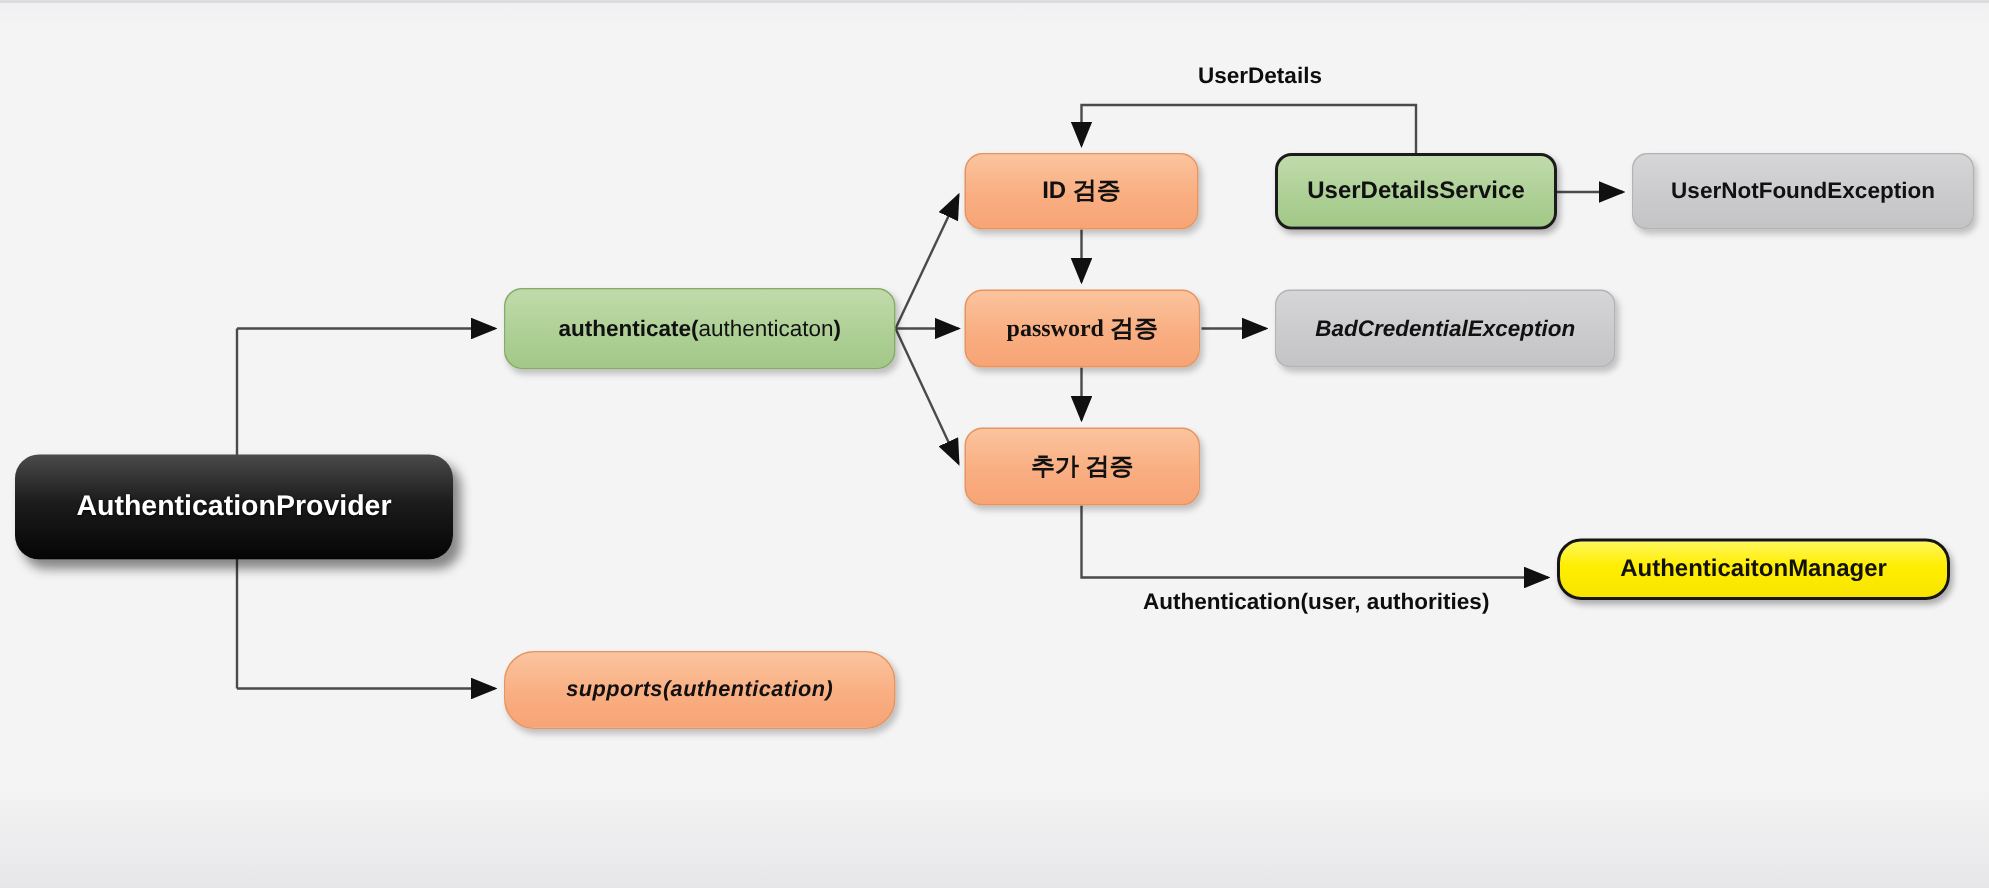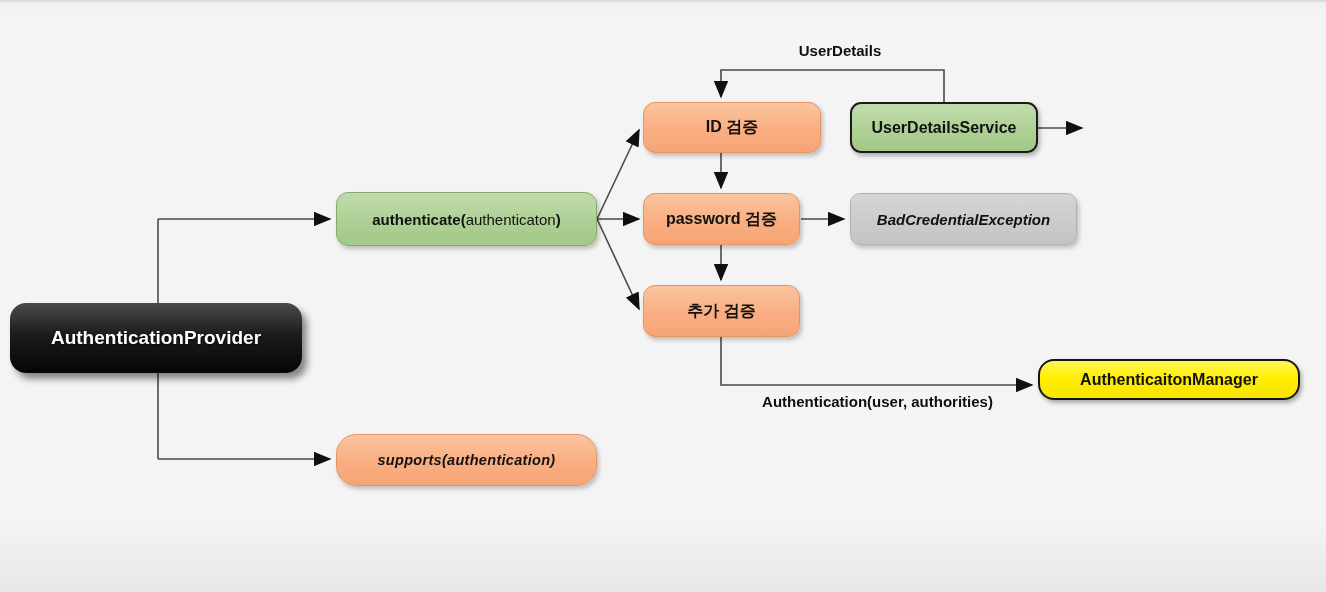--- a/index.html
+++ b/index.html
@@ -114,28 +114,29 @@
   <div class="node node-black" style="left:10px;top:303px;width:292px;height:70px;">AuthenticationProvider</div>
 
   <div class="node node-green mixed-label" style="left:336px;top:192px;width:261px;height:54px;align-items:center;">
     <span>authenticate(</span>
       <span class="normal">authenticaton</span>
       <span>)</span>
   </div>
 
   <div class="node node-orange comic" style="left:336px;top:434px;width:261px;height:52px;border-radius:20px;">supports(authentication)</div>
 
-  <div class="node node-orange" style="left:643px;top:102px;width:178px;height:51px;">ID 검증</div>
+  <div class="node node-orange" style="left:643px;top:102px;width:156px;height:51px;">ID 검증</div>
 
-  <div class="node node-orange" style="left:643px;top:193px;width:157px;height:52px;">password 검증</div>
+  <div class="node node-orange" style="left:643px;top:193px;width:157px;height:52px;font-family:Liberation Serif, serif;">password 검증</div>
 
   <div class="node node-orange" style="left:643px;top:285px;width:157px;height:52px;">추가 검증</div>
 
   <div class="node node-green-dark-border" style="left:850px;top:102px;width:188px;height:51px;">UserDetailsService</div>
 
+  <div class="node node-gray" style="left:1088px;top:102px;width:228px;height:51px;">UserNotFoundException</div>
 
   <div class="node node-gray" style="left:850px;top:193px;width:227px;height:52px;font-style:italic;">BadCredentialException</div>
 
   <div class="node node-yellow" style="left:1038px;top:359px;width:262px;height:41px;text-align:center;">AuthenticaitonManager</div>
 
   <div id="lbl-userdetails" class="edge-label">UserDetails</div>
 
   <div id="lbl-authargs" class="edge-label">Authentication(user, authorities)</div>
 
 </div>

